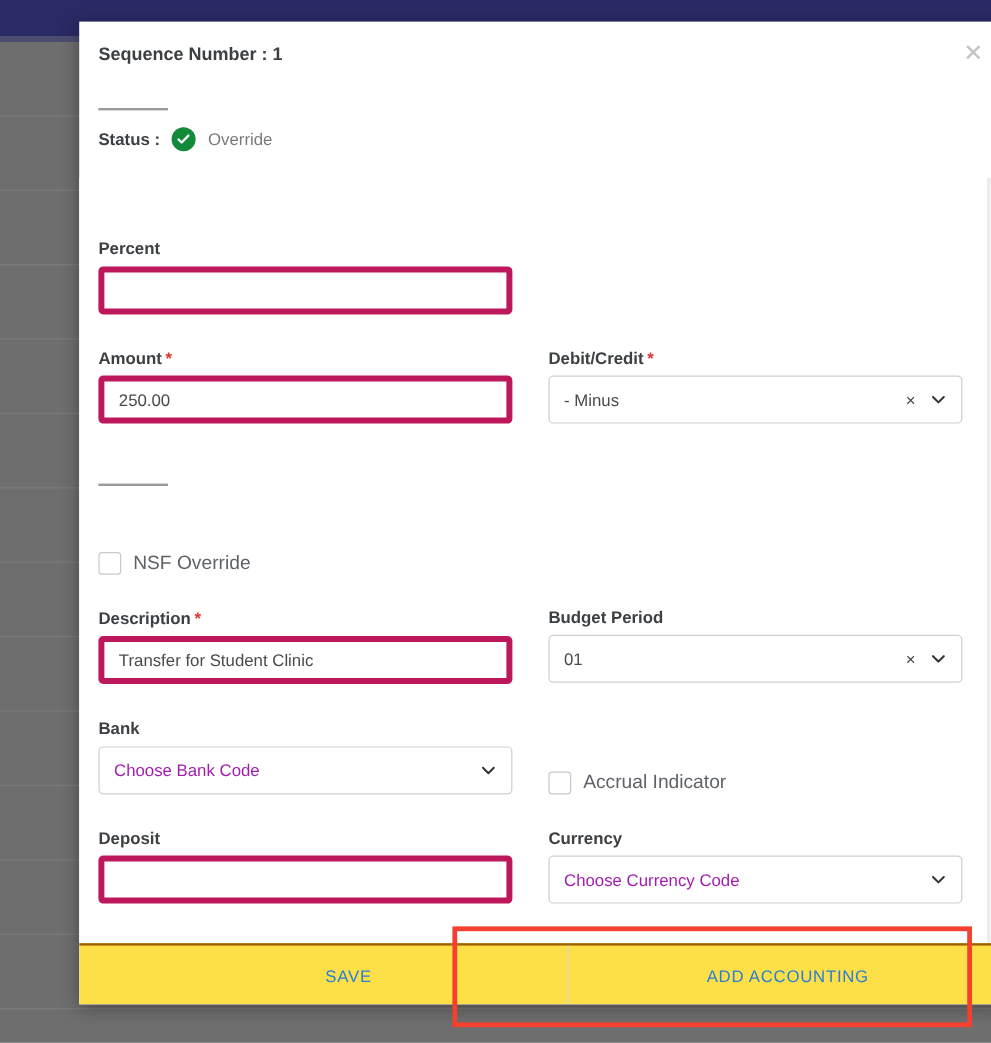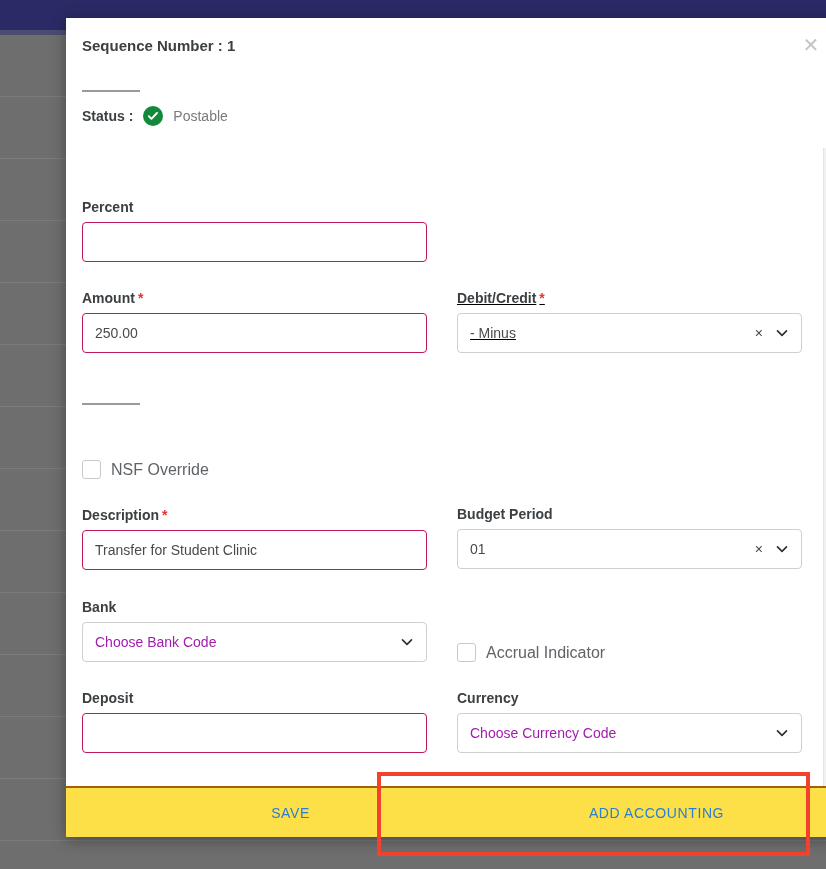--- a/index.html
+++ b/index.html
@@ -100,21 +100,21 @@
   }
   .field-label {
     font-size: 14px; font-weight: 600; color: #3c4043;
     margin-bottom: 7px;
     display: block;
   }
   .req { color: #e3342f; font-weight: 700; margin-left: 3px; }
 
   .text-input {
     width: 345px; height: 40px;
-    border: 1px solid #be185d; border-radius: 4px;
+    border: 5px solid #be185d; border-radius: 4px;
     background: #fff;
     font-family: "Liberation Sans", sans-serif;
     font-size: 14px; color: #4a4a4a;
     padding: 0 12px;
     outline: none;
   }
   .text-input::placeholder { color: #9b9b9b; }
 
   .select-box {
     position: relative;
@@ -239,39 +239,39 @@
 
   <div class="mini-divider" style="top:72px;"></div>
 
   <div id="status-row">
     <span id="status-label">Status :</span>
     <span id="status-icon">
       <svg width="12" height="12" viewBox="0 0 12 12">
         <path d="M1.8 6.2 L4.4 8.8 L10 3" stroke="#ffffff" stroke-width="1.9" fill="none" stroke-linecap="round" stroke-linejoin="round"></path>
       </svg>
     </span>
-    <span id="status-value">Postable</span>
+    <span id="status-value">Override</span>
   </div>
 
   <div class="mini-divider" style="top:147px;"></div>
 
   <div id="modal-body">
     <div id="form-area">
 
       <div class="field" style="left:16px; top:51px;">
         <label class="field-label"><span>Percent</span></label>
         <input class="text-input" type="text" value="" style="">
       </div>
 
       <div class="field" style="left:16px; top:142px;">
         <label class="field-label"><span>Amount</span><span class="req">*</span></label>
         <input class="text-input" type="text" value="250.00" style="">
       </div>
 
-      <div class="field" style="left:391px; top:142px;text-decoration:underline;">
+      <div class="field" style="left:391px; top:142px;">
         <label class="field-label"><span>Debit/Credit</span><span class="req">*</span></label>
         <div class="select-box">
           <span class="select-value">- Minus</span>
           <span class="select-clear">×</span>
           <span class="select-caret">
             <svg width="12" height="12" viewBox="0 0 12 12">
                 <path d="M1.5 3.8 L6 8.3 L10.5 3.8" stroke="#333" stroke-width="1.7" fill="none" stroke-linecap="round" stroke-linejoin="round"></path>
               </svg>
           </span>
         </div>

